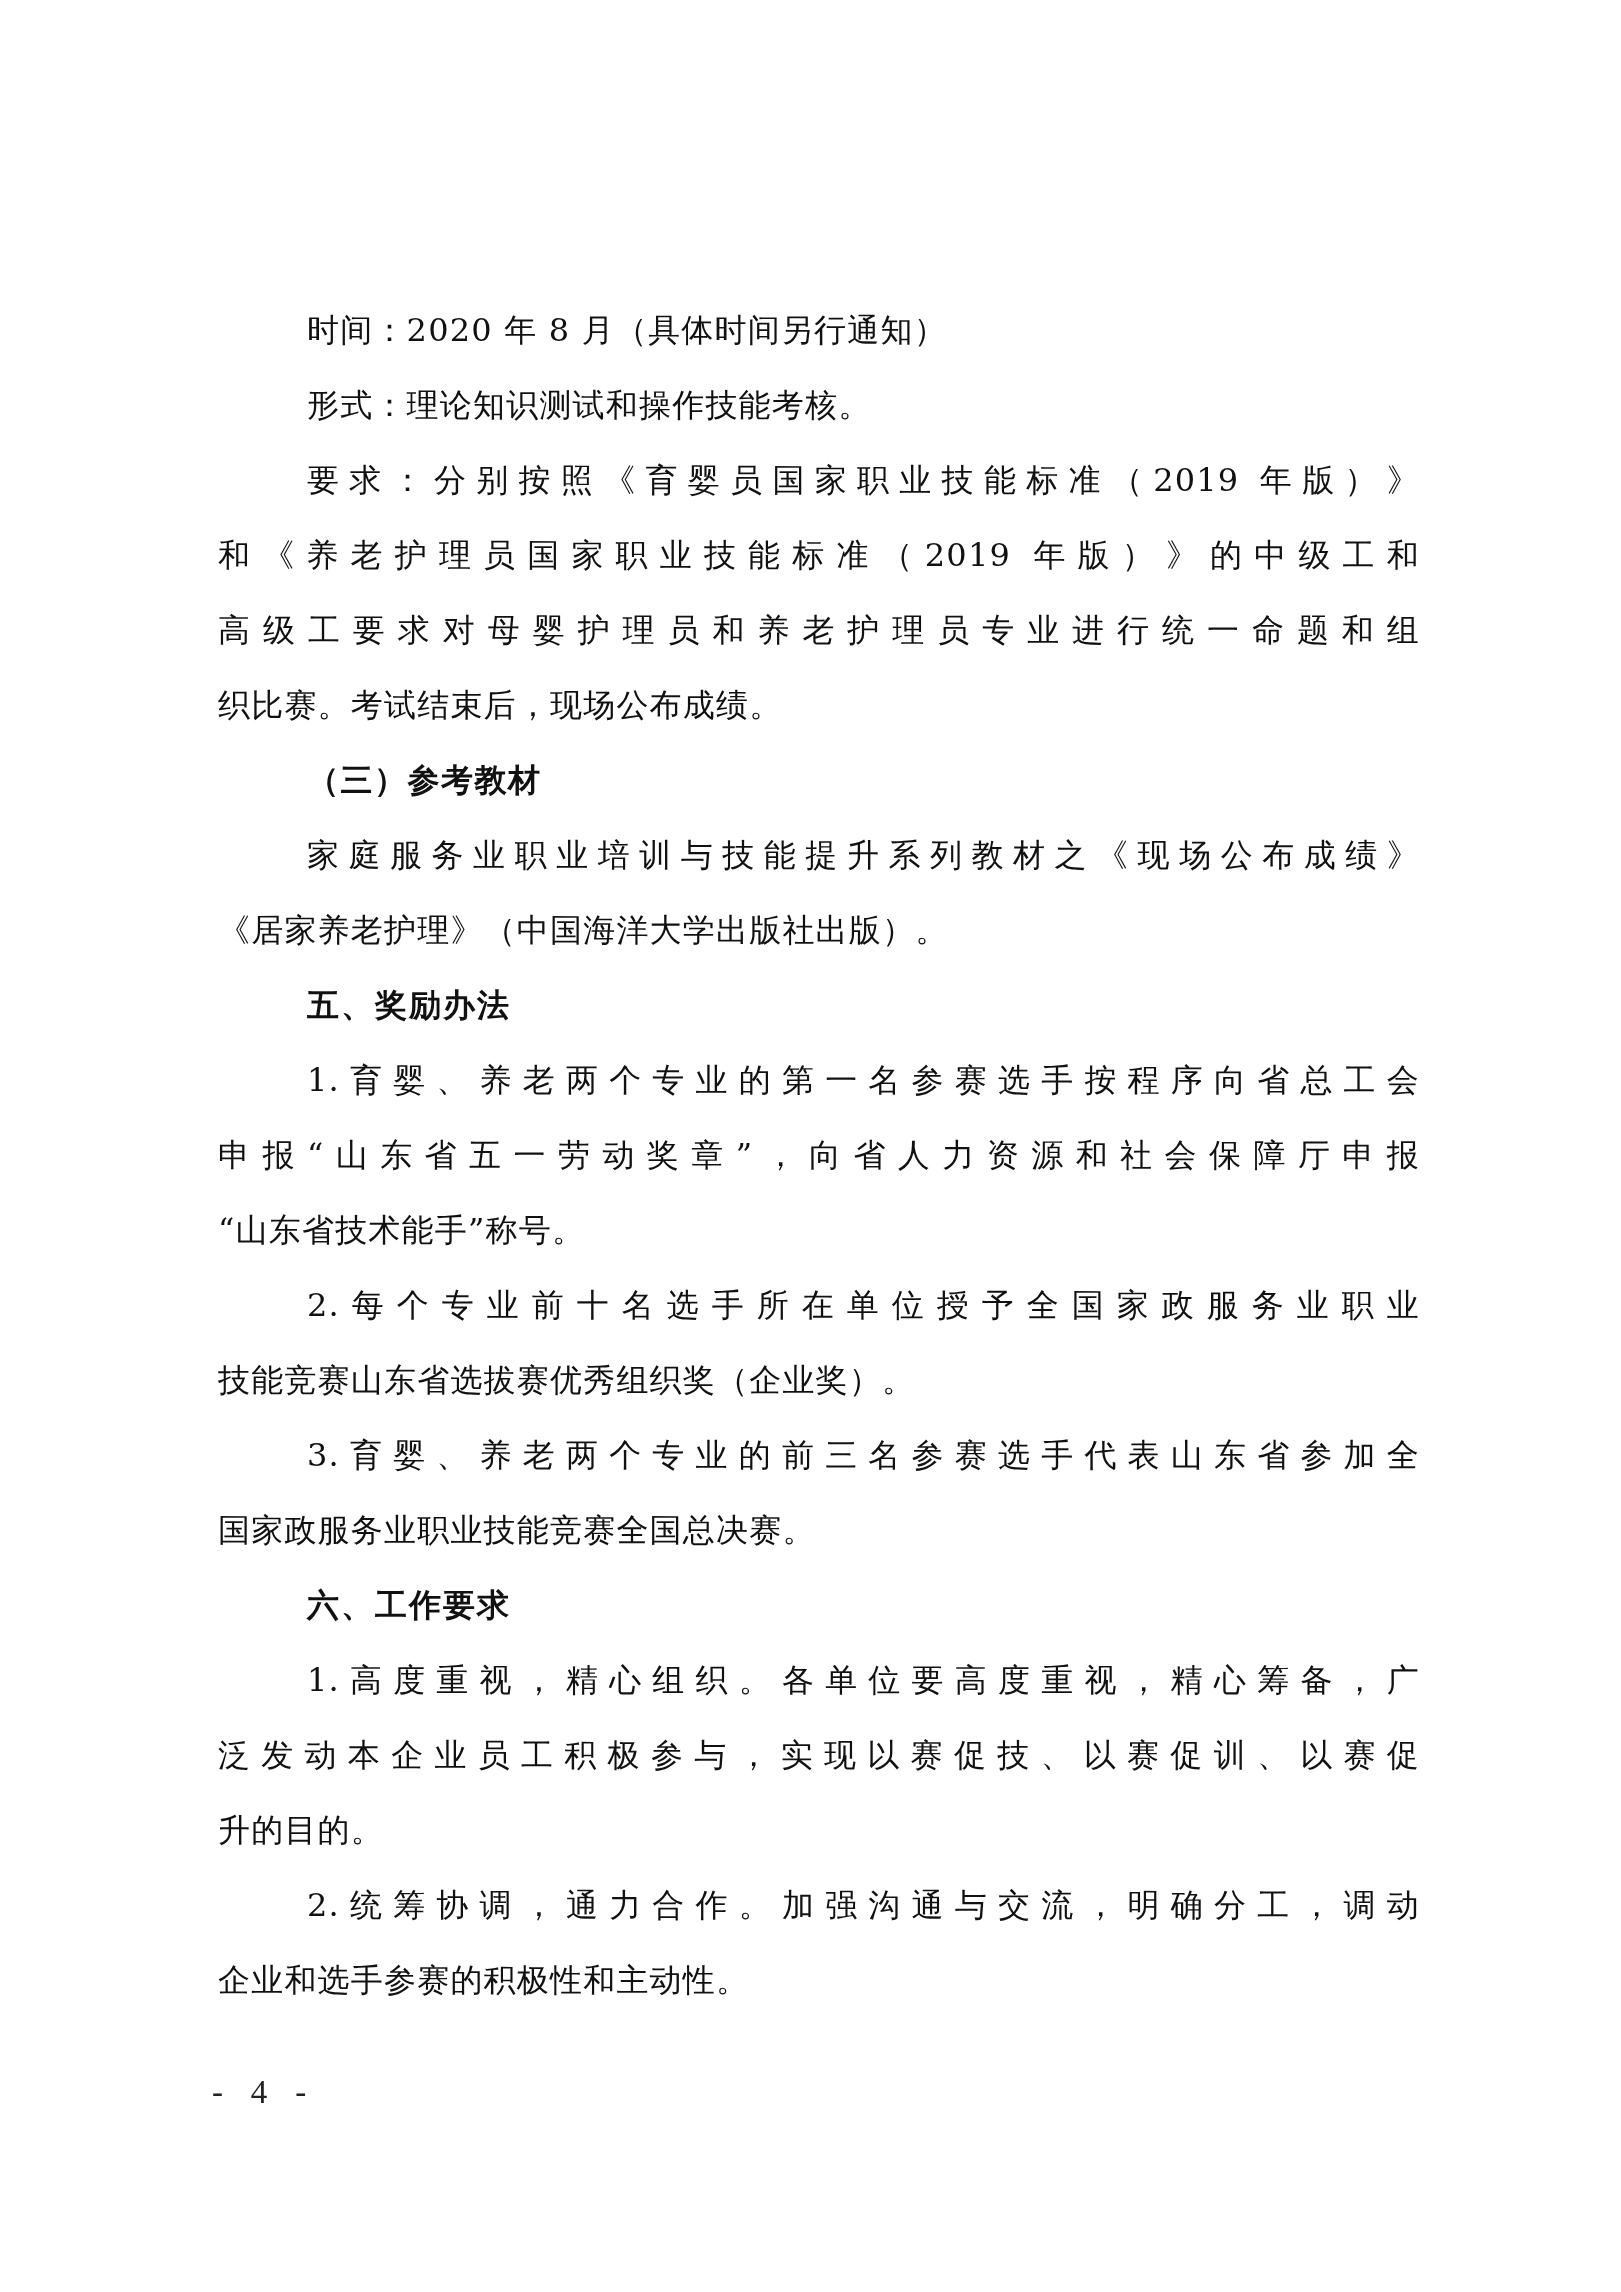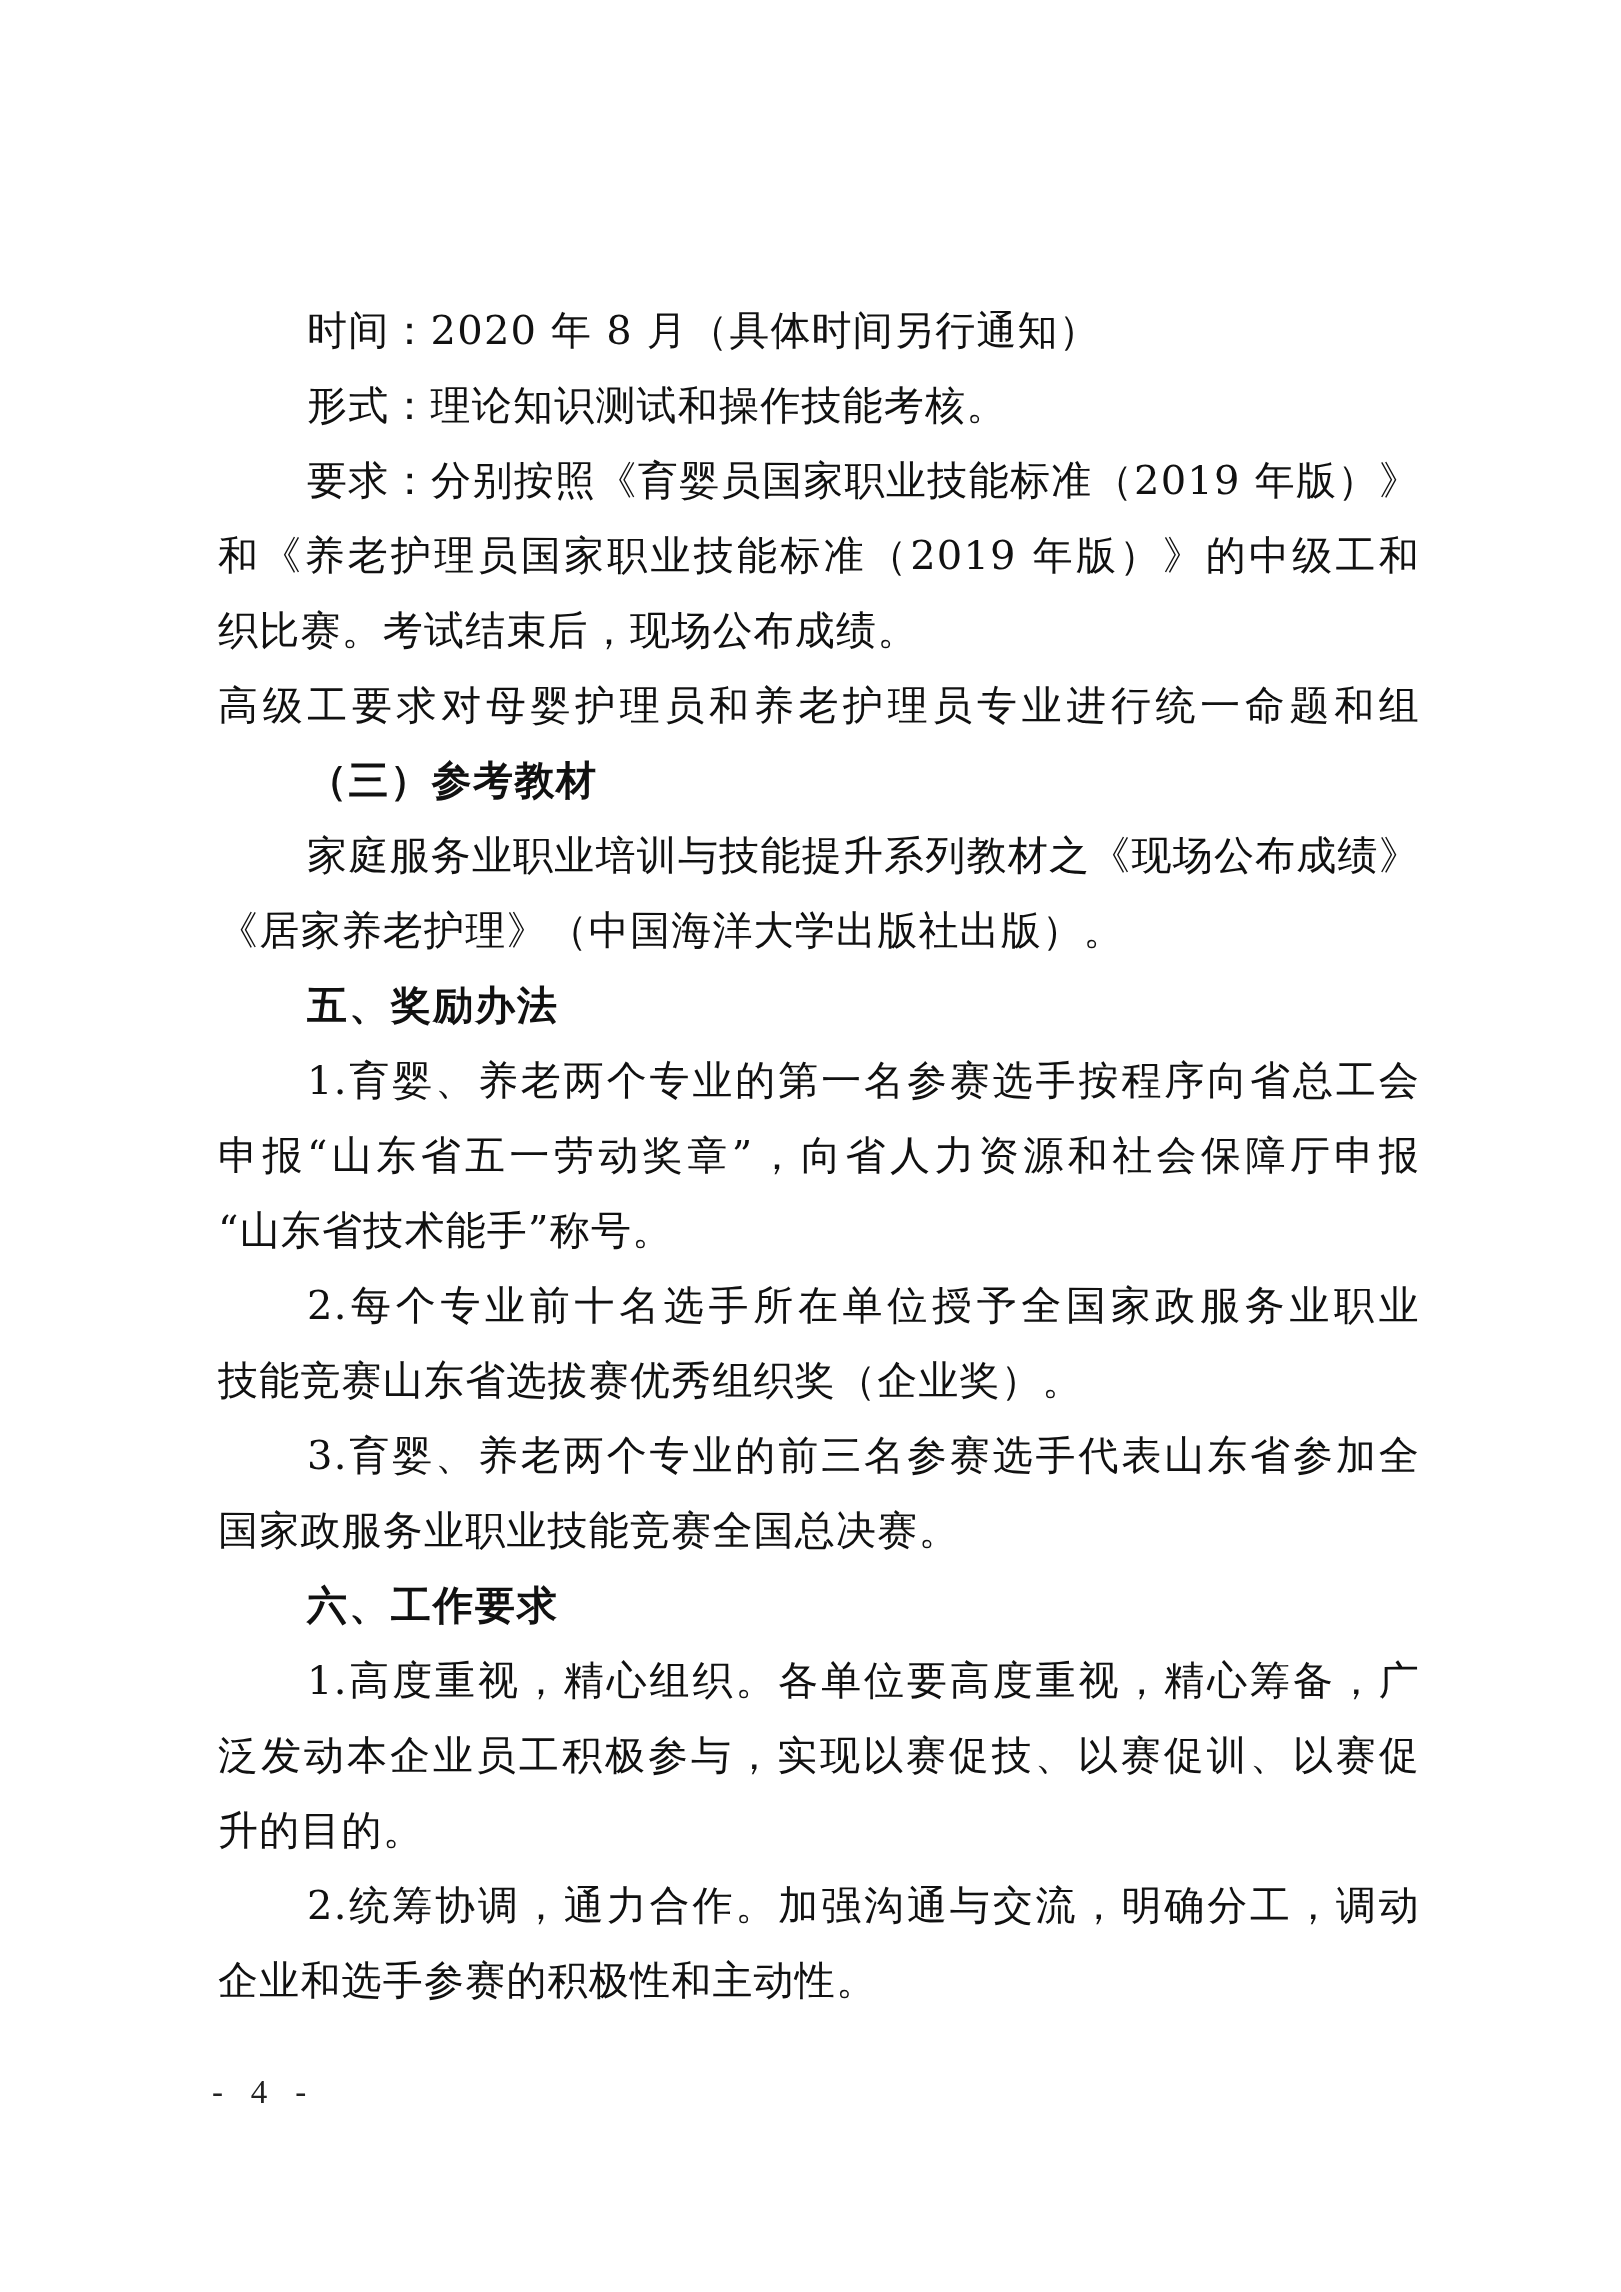--- a/index.html
+++ b/index.html
@@ -24,21 +24,21 @@
     }
     .body-text {
       position: absolute;
       left: 218px;
       top: 293px;
       width: 1202px;
     }
     .line {
       height: 75px;
       line-height: 75px;
-      font-size: 40px;
+      font-size: 32px;
       letter-spacing: 1.2px;
       white-space: nowrap;
       overflow: visible;
       text-align: justify;
       text-align-last: justify;
     }
     .line.last {
       text-align-last: left;
     }
     .indent { padding-left: 89px; }
@@ -65,22 +65,22 @@
   </style>
 </head>
 <body>
 
 <div class="page">
   <div class="body-text">
     <div class="line indent last">时间：2020 年 8 月（具体时间另行通知）</div>
     <div class="line indent last">形式：理论知识测试和操作技能考核。</div>
     <div class="line indent">要求：分别按照《育婴员国家职业技能标准（2019 年版）》</div>
     <div class="line">和《养老护理员国家职业技能标准（2019 年版）》的中级工和</div>
+    <div class="line">高级工要求对母婴护理员和养老护理员专业进行统一命题和组</div>
     <div class="line last">织比赛。考试结束后，现场公布成绩。</div>
-    <div class="line">高级工要求对母婴护理员和养老护理员专业进行统一命题和组</div>
     <div class="line indent last heading-sub">（三）参考教材</div>
     <div class="line indent">家庭服务业职业培训与技能提升系列教材之《现场公布成绩》</div>
     <div class="line last">《居家养老护理》（中国海洋大学出版社出版）。</div>
     <div class="line indent last heading-bold">五、奖励办法</div>
     <div class="line indent">1.育婴、养老两个专业的第一名参赛选手按程序向省总工会</div>
     <div class="line">申报“山东省五一劳动奖章”，向省人力资源和社会保障厅申报</div>
     <div class="line last">“山东省技术能手”称号。</div>
     <div class="line indent">2.每个专业前十名选手所在单位授予全国家政服务业职业</div>
     <div class="line last">技能竞赛山东省选拔赛优秀组织奖（企业奖）。</div>
     <div class="line indent">3.育婴、养老两个专业的前三名参赛选手代表山东省参加全</div>

